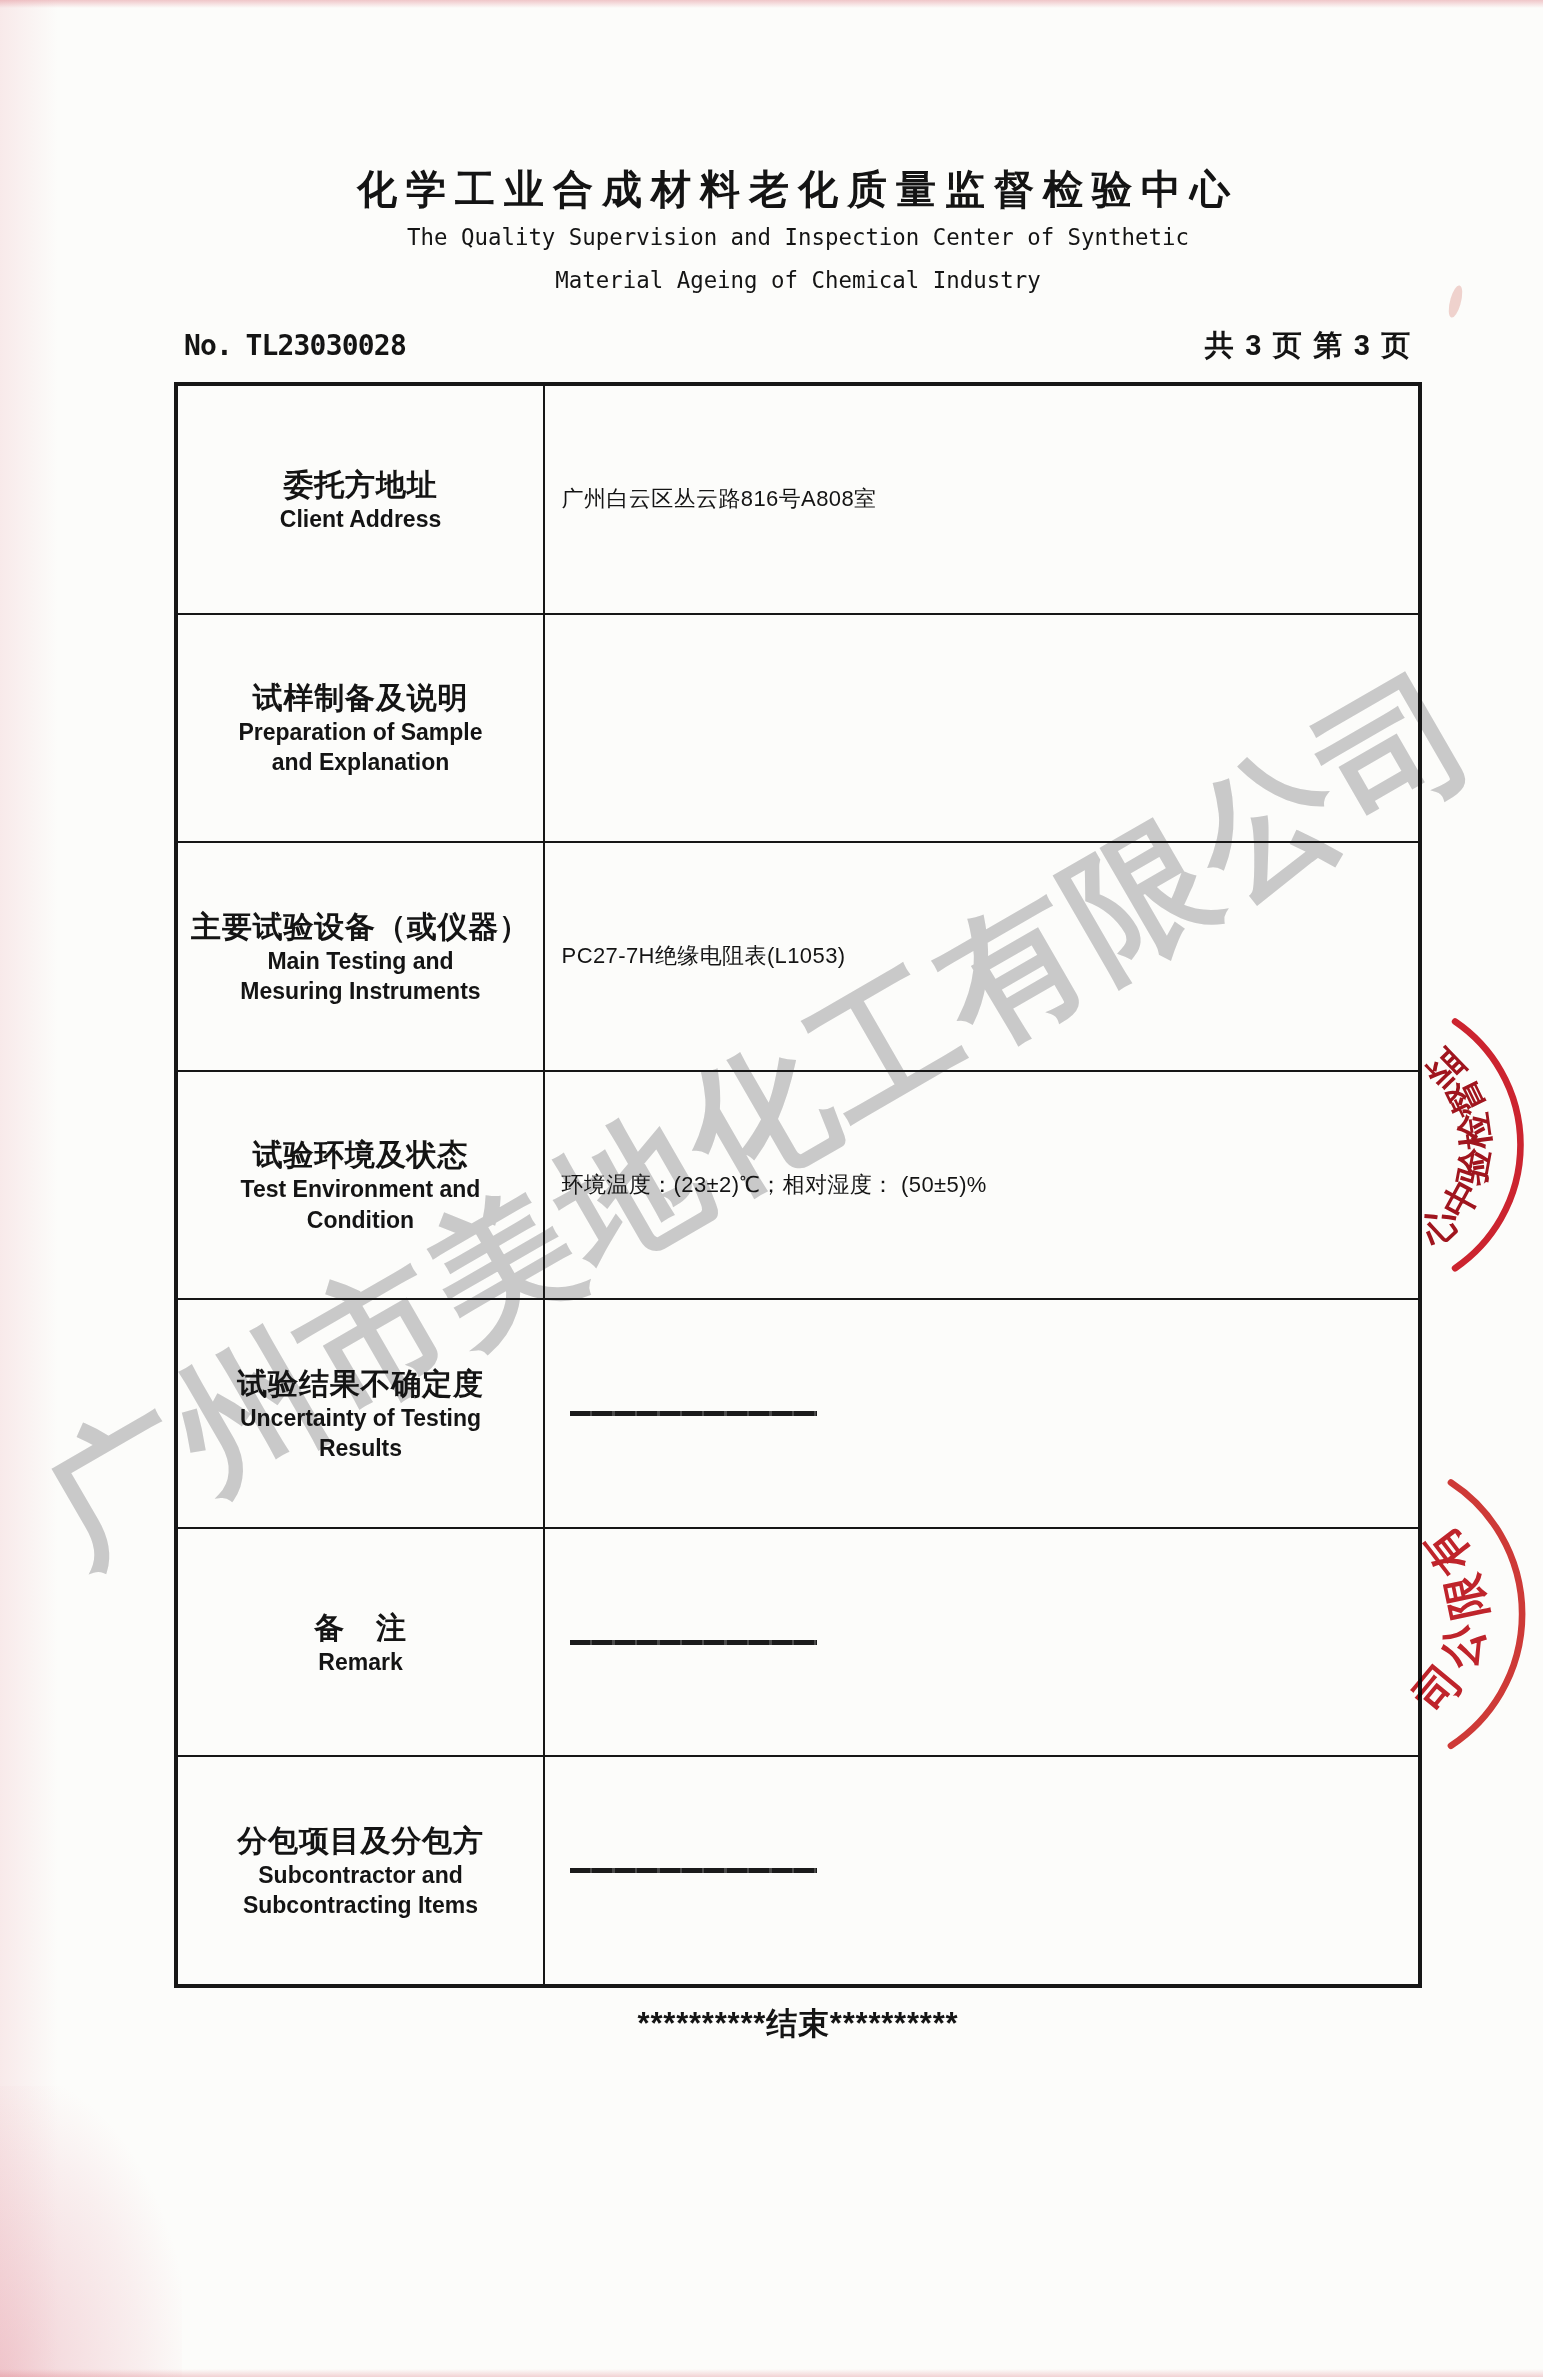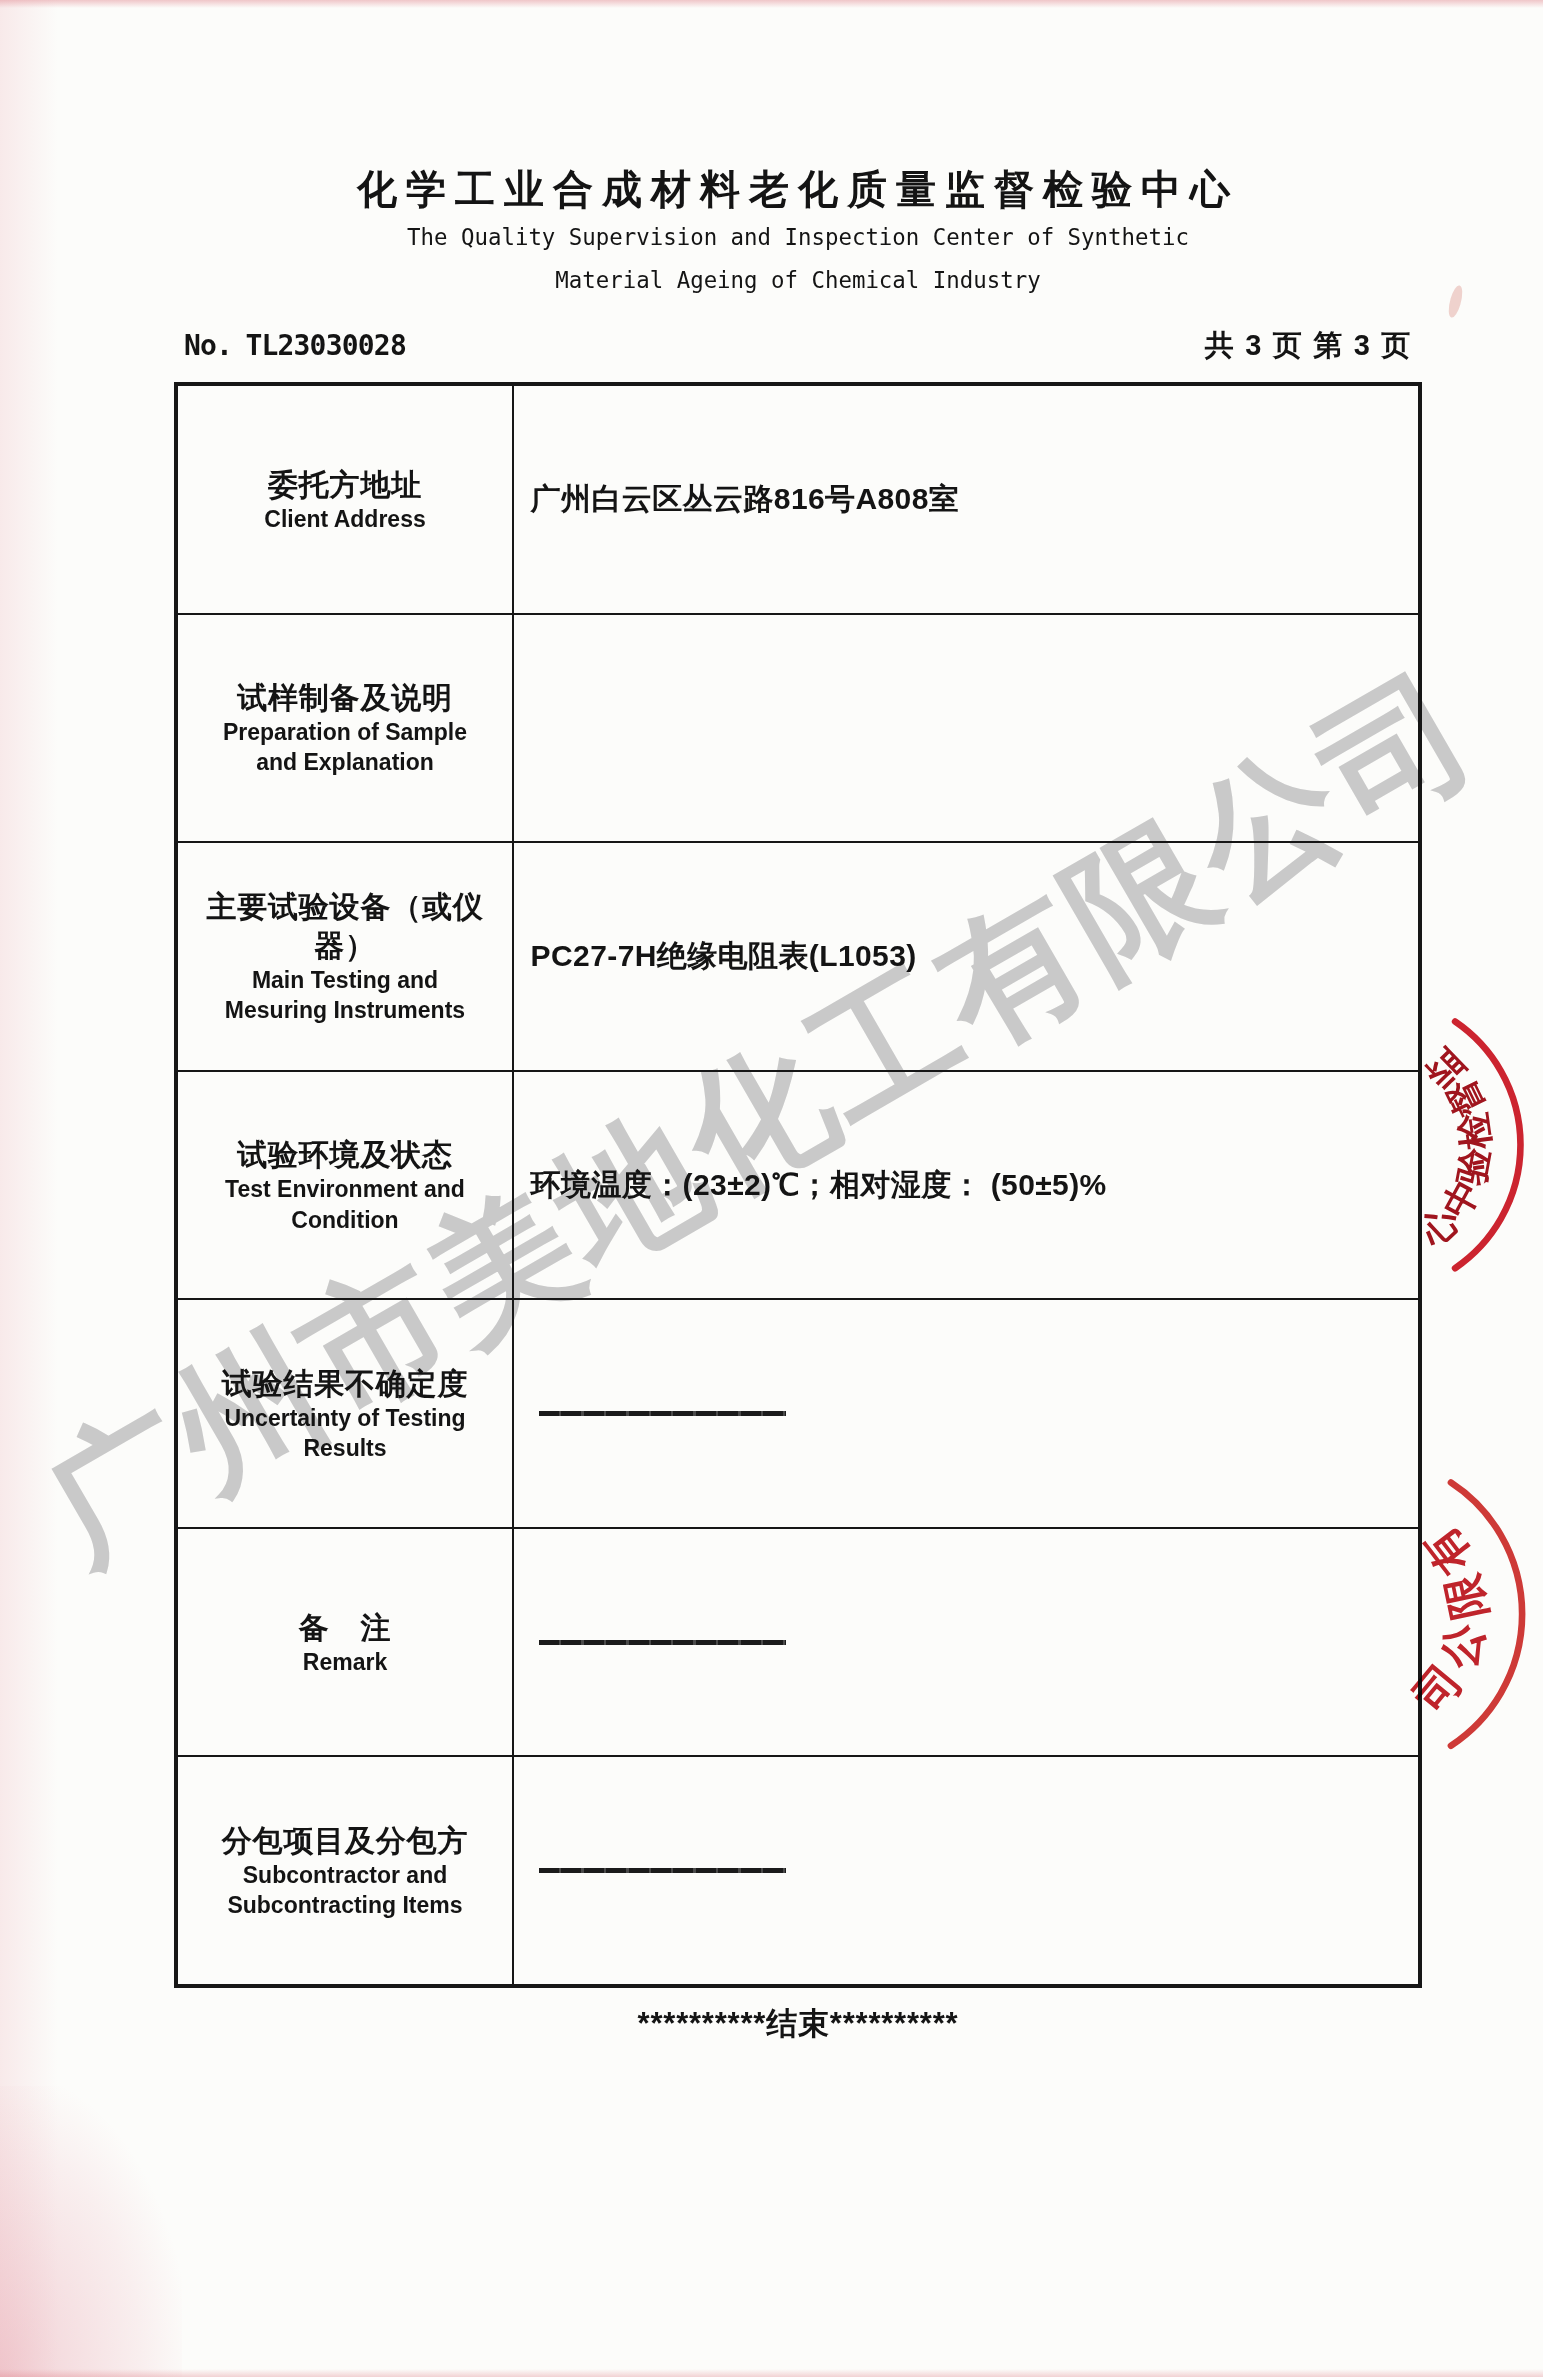--- a/index.html
+++ b/index.html
@@ -43,27 +43,27 @@
   .no-line { position:absolute; left:184px; top:326px; width:1228px; z-index:2;
     display:flex; justify-content:space-between; align-items:baseline;text-align:center; }
   .no-left { display:flex; gap:13.2px; font-family:"DejaVu Sans Mono", monospace; font-weight:bold; font-size:28px; letter-spacing:-0.8px; }
   .page-indicator { font-size:29px; font-weight:bold; letter-spacing:1.7px; }
 
   
   .report-table { position:absolute; left:174px; top:382px; width:1248px; height:1606px; z-index:2;
     border:4.1px solid #161616; display:flex; flex-direction:column; background:transparent; }
   .t-row { flex:1; display:flex; border-top:2.5px solid #161616; }
   .t-row:first-child { border-top:none; }
-  .cell-label { width:336px; border-right:2.5px solid #161616;
+  .cell-label { width:367px; border-right:2.5px solid #161616;
     display:flex; flex-direction:column; justify-content:center; align-items:center;
     text-align:center; padding:0 6.6px; }
   .lbl-cn { font-size:30px; font-weight:bold; letter-spacing:0.8px; line-height:1.3; }
   .lbl-en { font-family:Liberation Sans, sans-serif; font-size:23px; font-weight:bold; line-height:1.32; white-space:pre-line; }
   .cell-value { flex:1; display:flex; align-items:center; padding-left:16.6px; }
-  .val-text { font-size:30px; font-weight:700; letter-spacing:0.4px; }
+  .val-text { font-size:22px; font-weight:400; letter-spacing:0.4px; }
   .dash-line { width:247px; height:5px; margin-left:8.3px;
     background:repeating-linear-gradient(90deg, #1b1b1b 0 20px, #4a4a4a 20px 22.4px); }
 
   
   .footer-line { position:absolute; left:174px; top:2003px; width:1248px; z-index:2;
     text-align:center; font-size:31px; font-weight:bold; letter-spacing:0.8px; }
 
   
   .stamps-svg { position:absolute; left:1200px; top:952px; width:343px; height:869px; z-index:4;
     mix-blend-mode:multiply; }

